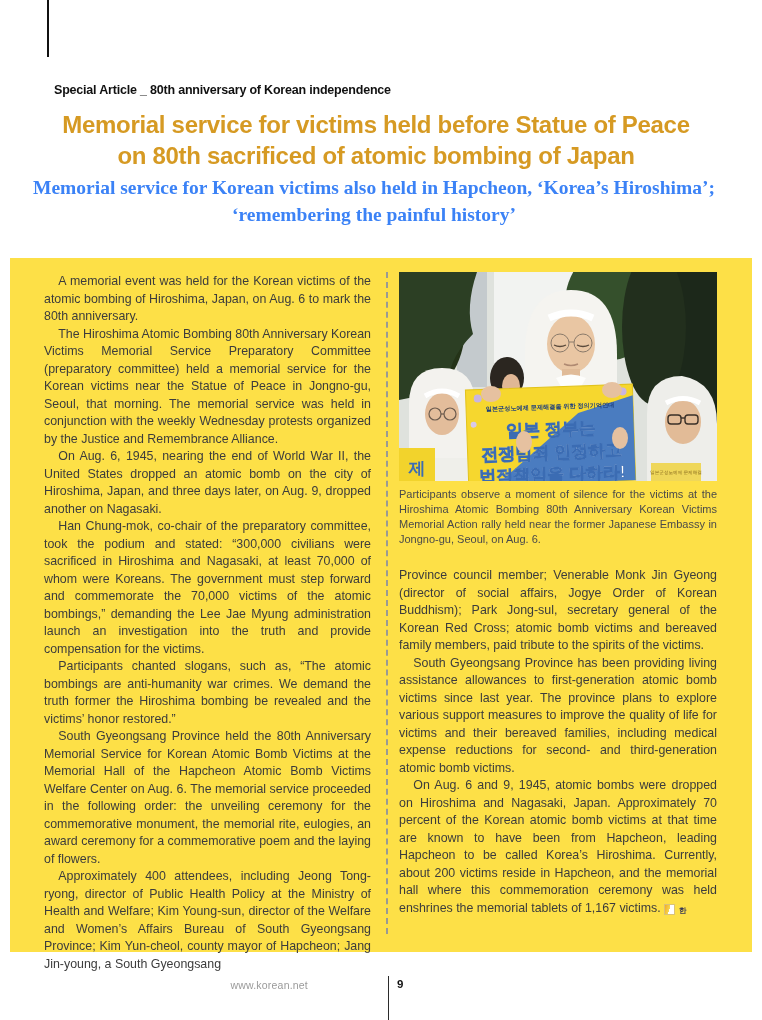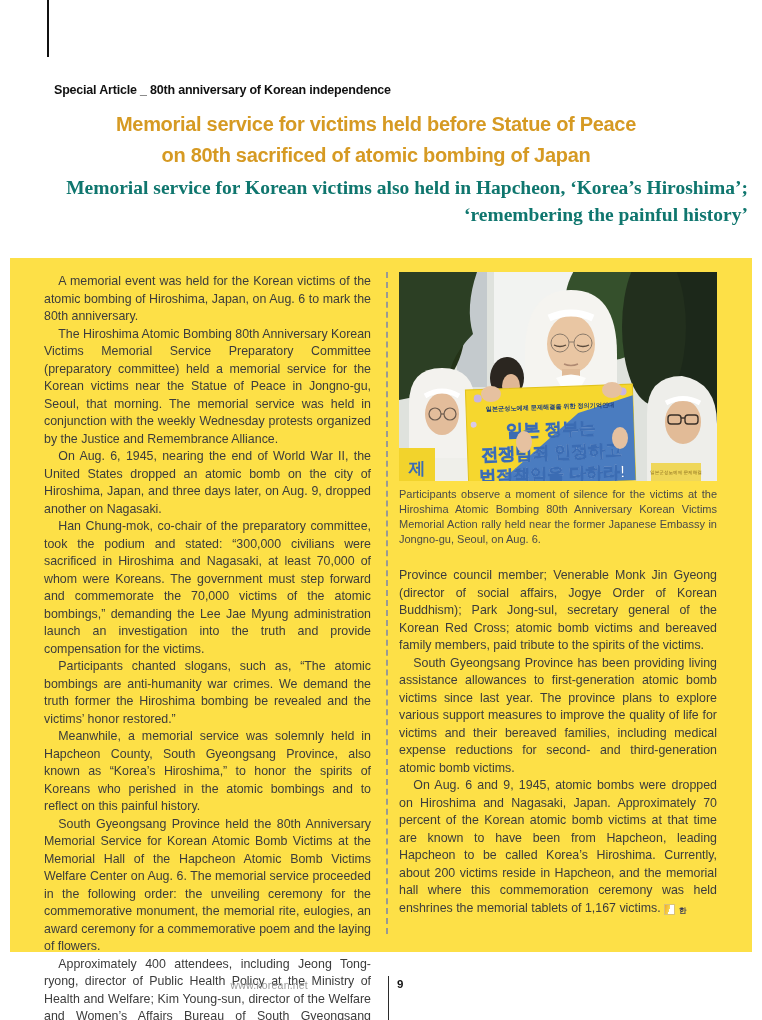--- a/index.html
+++ b/index.html
@@ -12,26 +12,26 @@
   
   .kicker-rule { position:absolute; left:47px; top:0; width:2px; height:57px; background:#111; }
   .kicker {
     position:absolute; left:54px; top:39px; font-size:12.5px; font-weight:bold;
     color:#111; letter-spacing:-0.2px;margin-top:44px;
   }
 
   
   .title {
     position:absolute; left:0; top:109px; width:752px; text-align:center;
-    font-size:20px; line-height:31px; font-weight:bold; color:#D69A23;
+    font-size:24px; line-height:31px; font-weight:bold; color:#D69A23;
     letter-spacing:-0.3px;
   }
   .subtitle {
-    position:absolute; left:0; top:175px; width:748px; text-align:right;
-    font-family:"Liberation Serif", serif; font-size:19.5px; line-height:26.5px; color:#0f766e;
+    position:absolute; left:0; top:175px; width:748px; text-align:center;
+    font-family:"Liberation Serif", serif; font-size:19.5px; line-height:26.5px; color:#3b82f6;
   }
 
   
   .panel { position:absolute; left:10px; top:258px; width:742px; height:694px; background:#fde047; }
   .col-left  { position:absolute; left:34px;  top:15px; width:327px; }
   .col-right { position:absolute; left:389px; top:14px; width:318px; }
   .col-divider {
     position:absolute; left:376px; top:14px; height:662px; width:0;
     border-left:2px dashed #9a9a94;
   }
@@ -81,21 +81,20 @@
   <div class="panel">
 
     <div class="col-divider"></div>
 
     <div class="col-left">
       <p class="body-par">A memorial event was held for the Korean victims of the atomic bombing of Hiroshima, Japan, on Aug. 6 to mark the 80th anniversary.</p>
       <p class="body-par">The Hiroshima Atomic Bombing 80th Anniversary Korean Victims Memorial Service Preparatory Committee (preparatory committee) held a memorial service for the Korean victims near the Statue of Peace in Jongno-gu, Seoul, that morning. The memorial service was held in conjunction with the weekly Wednesday protests organized by the Justice and Remembrance Alliance.</p>
       <p class="body-par">On Aug. 6, 1945, nearing the end of World War II, the United States dropped an atomic bomb on the city of Hiroshima, Japan, and three days later, on Aug. 9, dropped another on Nagasaki.</p>
       <p class="body-par">Han Chung-mok, co-chair of the preparatory committee, took the podium and stated: “300,000 civilians were sacrificed in Hiroshima and Nagasaki, at least 70,000 of whom were Koreans. The government must step forward and commemorate the 70,000 victims of the atomic bombings,” demanding the Lee Jae Myung administration launch an investigation into the truth and provide compensation for the victims.</p>
       <p class="body-par">Participants chanted slogans, such as, “The atomic bombings are anti-humanity war crimes. We demand the truth former the Hiroshima bombing be revealed and the victims’ honor restored.”</p>
-      <p class="body-par">Meanwhile, a memorial service was solemnly held in Hapcheon County, South Gyeongsang Province, also known as “Korea’s Hiroshima,” to honor the spirits of Koreans who perished in the atomic bombings and to reflect on this painful history.</p>
       <p class="body-par">South Gyeongsang Province held the 80th Anniversary Memorial Service for Korean Atomic Bomb Victims at the Memorial Hall of the Hapcheon Atomic Bomb Victims Welfare Center on Aug. 6. The memorial service proceeded in the following order: the unveiling ceremony for the commemorative monument, the memorial rite, eulogies, an award ceremony for a commemorative poem and the laying of flowers.</p>
       <p class="body-par">Approximately 400 attendees, including Jeong Tong-ryong, director of Public Health Policy at the Ministry of Health and Welfare; Kim Young-sun, director of the Welfare and Women’s Affairs Bureau of South Gyeongsang Province; Kim Yun-cheol, county mayor of Hapcheon; Jang Jin-young, a South Gyeongsang</p>
     </div>
 
     <div class="col-right">
 
       <div class="photo-frame">
         <svg width="318" height="209" viewBox="0 0 318 209" xmlns="http://www.w3.org/2000/svg">
 
           <rect x="0" y="0" width="318" height="209" fill="#dfe2dd"></rect>

